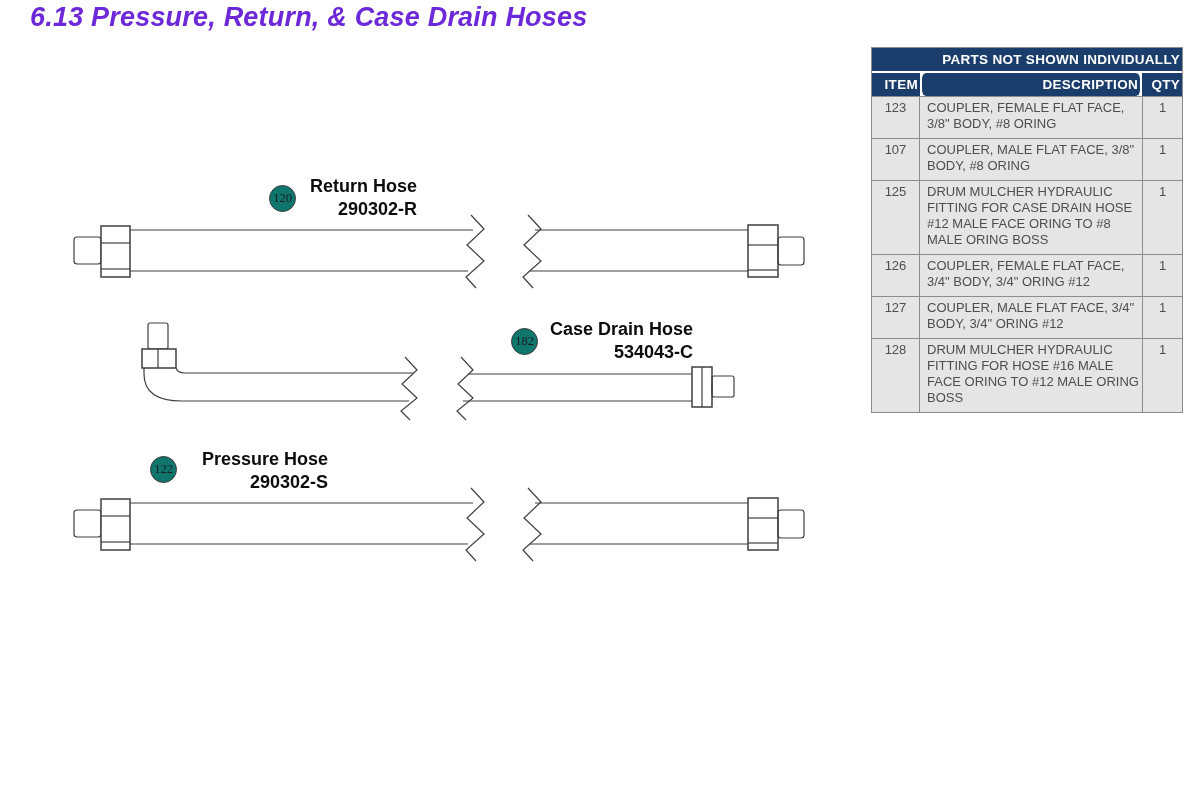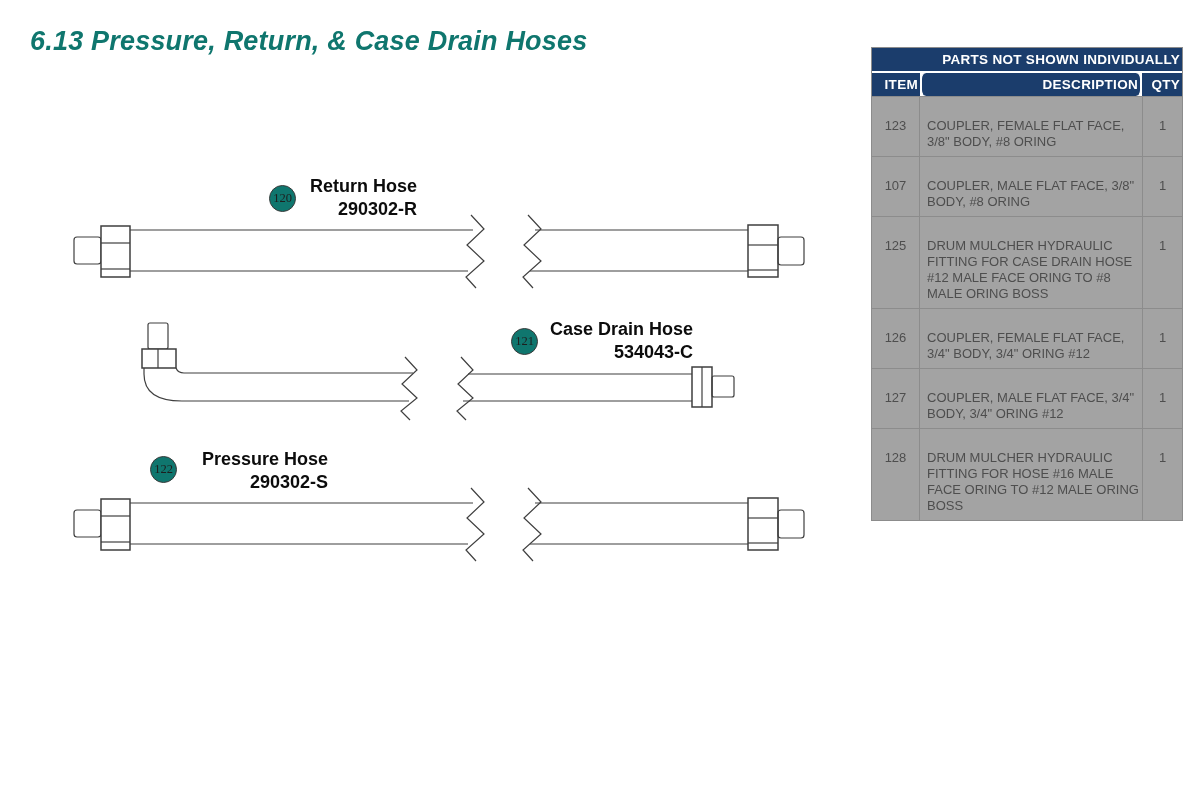--- a/index.html
+++ b/index.html
@@ -2,23 +2,23 @@
 <html><head>
 <meta charset="utf-8">
 <style>
   html,body{margin:0;padding:0;}
   body{
     width:1200px;height:800px;position:relative;background:#ffffff;
     font-family:"Liberation Sans",sans-serif;overflow:hidden;
   }
   
   .page-title{
-    position:absolute;left:30px;top:26px;margin:0;
+    position:absolute;left:30px;top:2px;margin:0;
     font-size:27px;font-weight:bold;font-style:italic;
-    color:#0f766e;letter-spacing:.2px;
+    color:#6d28d9;letter-spacing:.2px;
   }
   
   svg.linework{position:absolute;left:0;top:0;}
   svg.linework *{vector-effect:non-scaling-stroke;}
   .ln{fill:none;stroke:#3f3f3f;stroke-width:1.2;}
   .ln-th{fill:#ffffff;stroke:#3f3f3f;stroke-width:1.5;}
   
   .callout{
     position:absolute;width:27px;height:27px;border:1.4px solid #3a3a3a;
     border-radius:50%;display:flex;align-items:center;justify-content:center;
@@ -42,21 +42,21 @@
     font-size:13.5px;text-align:right;padding:4px 2px;
     letter-spacing:.3px;
   }
   .parts-table th.tbl-title{border-bottom:2px solid #ffffff;}
   .parts-table th.col-desc{border-left:2px solid #ffffff;border-right:2px solid #ffffff;border-radius:6px;}
   .parts-table col.c-item{width:48px;}
   .parts-table col.c-desc{width:222px;}
   .parts-table col.c-qty{width:40px;}
   .parts-table td{
     vertical-align:top;font-size:13px;line-height:16px;color:#4e4e4e;
-    border-top:1px solid #8c8c8c;padding:21px 4px 6px 4px;background:#a3a3a3;
+    border-top:1px solid #8c8c8c;padding:3px 4px 6px 4px;background:#e5e5e5;
   }
   .parts-table td.td-item{text-align:center;border-right:1px solid #8c8c8c;}
   .parts-table td.td-desc{padding-left:7px;padding-right:2px;}
   .parts-table td.td-qty{text-align:center;border-left:1px solid #8c8c8c;}
 </style>
 </head>
 <body>
 
 <h1 class="page-title">6.13 Pressure, Return, &amp; Case Drain Hoses</h1>
 
@@ -128,21 +128,21 @@
 
 <div class="callout" style="left:269px;top:185px;">
   <span>120</span>
 </div>
 <div class="hose-label" style="left:310px;top:175px;">
   <span>Return Hose</span>
   <span>290302-R</span>
 </div>
 
 <div class="callout" style="left:511px;top:328px;">
-  <span>121</span>
+  <span>182</span>
 </div>
 <div class="hose-label" style="left:550px;top:318px;">
   <span>Case Drain Hose</span>
   <span>534043-C</span>
 </div>
 
 <div class="callout" style="left:150px;top:456px;">
   <span>122</span>
 </div>
 <div class="hose-label" style="left:202px;top:448px;">

